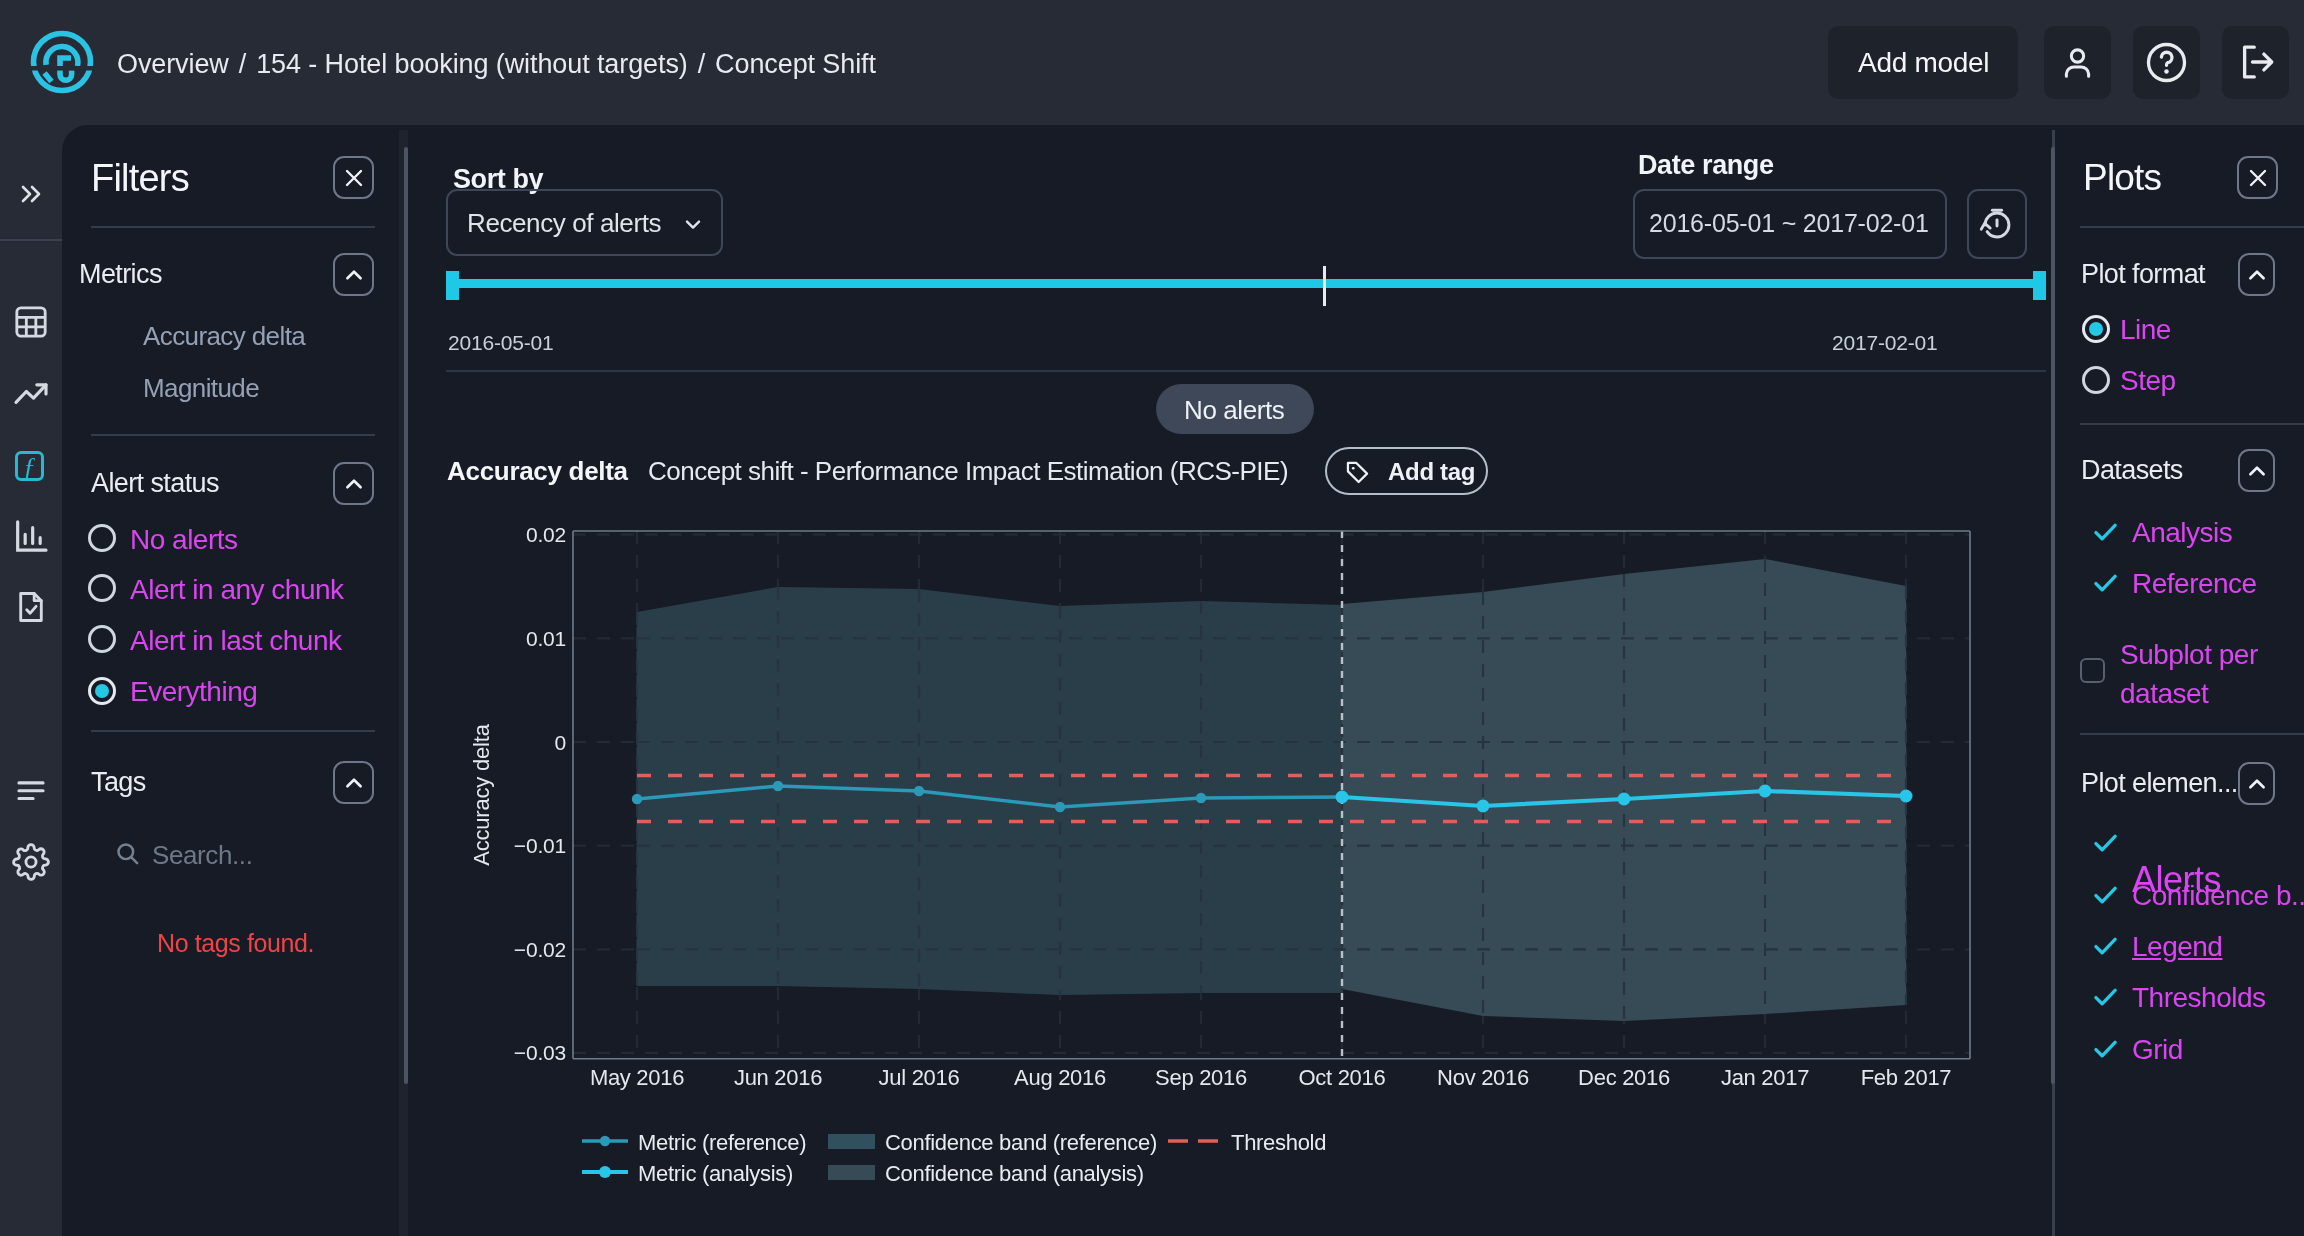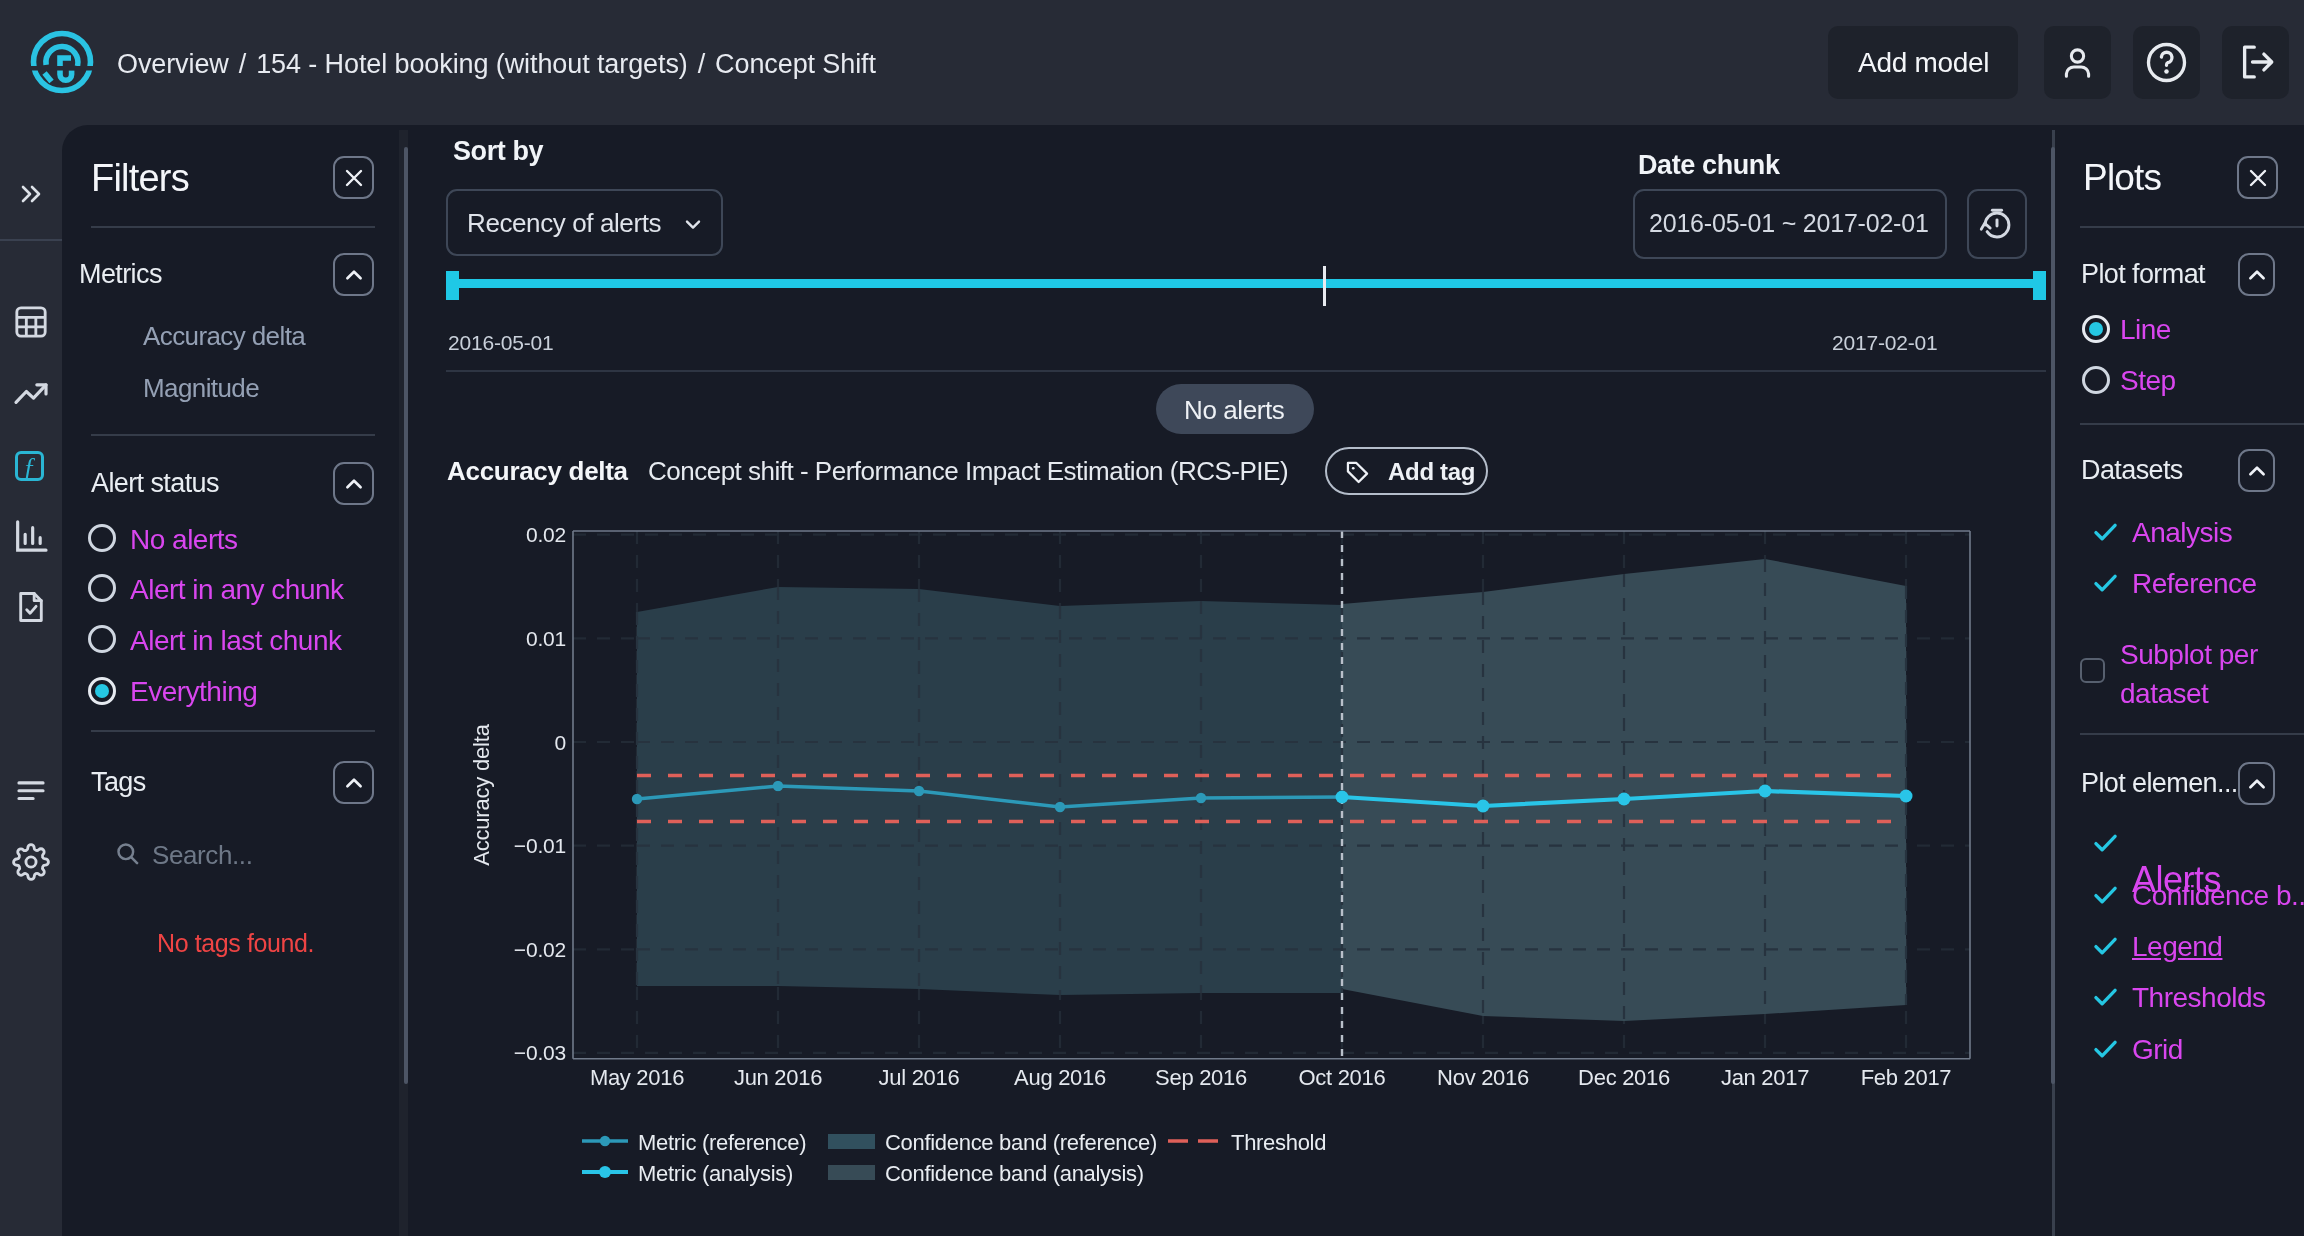--- a/index.html
+++ b/index.html
@@ -139,28 +139,28 @@
 <svg class="ab" style="left:114px; top:840px;" width="27" height="27" viewBox="0 0 24 24" fill="none" stroke="#76808f" stroke-width="2.2" stroke-linecap="round">
   <circle cx="10.5" cy="10.5" r="6.5"></circle>
     <path d="M 15.5 15.5 L 20.5 20.5"></path>
 </svg>
 <div class="ab vc" style="left:152px; top:855px; font-size:26px; letter-spacing:-0.4px; color:#6e7887;">Search...</div>
 <div class="ab vc" style="left:157px; top:943px; font-size:25px; letter-spacing:-0.4px; color:#ef4444;">No tags found.</div>
 
 <div class="ab" style="left:399px; top:130px; width:9px; bottom:0; background:#1f232d;"></div>
 <div class="ab" style="left:404px; top:147px; width:4px; height:937px; background:#4d5565; border-radius:2px;"></div>
 
-<div class="ab vc" style="left:453px; top:151px; font-size:27px; letter-spacing:-0.4px; font-weight:bold; color:#f1f4f8;">Sort by</div>
+<div class="ab vc" style="left:453px; top:179px; font-size:27px; letter-spacing:-0.4px; font-weight:bold; color:#f1f4f8;">Sort by</div>
 <div class="ab" style="left:446px; top:189px; width:277px; height:67px; border:2px solid #3e4757; border-radius:11px;"></div>
 <div class="ab vc" style="left:467px; top:223px; font-size:26px; letter-spacing:-0.4px; color:#dfe3ea;">Recency of alerts</div>
 <svg class="ab" style="left:681px; top:212px;" width="24" height="24" viewBox="0 0 20 20" fill="none" stroke="#dfe3ea" stroke-width="2" stroke-linecap="round" stroke-linejoin="round">
     <path d="M 5 8 L 10 13 L 15 8"></path>
   </svg>
 
-<div class="ab vc" style="left:1638px; top:165px; font-size:27px; letter-spacing:-0.4px; font-weight:bold; color:#f1f4f8;">Date chunk</div>
+<div class="ab vc" style="left:1638px; top:165px; font-size:27px; letter-spacing:-0.4px; font-weight:bold; color:#f1f4f8;">Date range</div>
 <div class="ab" style="left:1633px; top:189px; width:314px; height:70px; border:2px solid #3e4757; border-radius:11px;"></div>
 <div class="ab vc" style="left:1649px; top:223px; font-size:25px; letter-spacing:-0.2px; color:#d4d9e2;">2016-05-01 ~ 2017-02-01</div>
 <div class="ab" style="left:1967px; top:189px; width:60px; height:70px; border:2px solid #3e4757; border-radius:11px;"></div>
 <svg class="ab" style="left:1975px; top:203px;" width="44" height="44" viewBox="0 0 24 24" fill="none" stroke="#d4d9e2" stroke-width="1.6" stroke-linecap="round">
   <path d="M 5.5 12 A 6.5 6.5 0 1 1 12 18.5 A 6.5 6.5 0 0 1 6.6 15.6"></path>
   <path d="M 5.3 11 L 8.3 13.7 M 5.3 11 L 3.4 14.3" stroke-width="1.5"></path>
   <path d="M 12 9.2 L 12 12.6"></path>
   <path d="M 9.5 4 L 14.5 4"></path>
 </svg>
 

